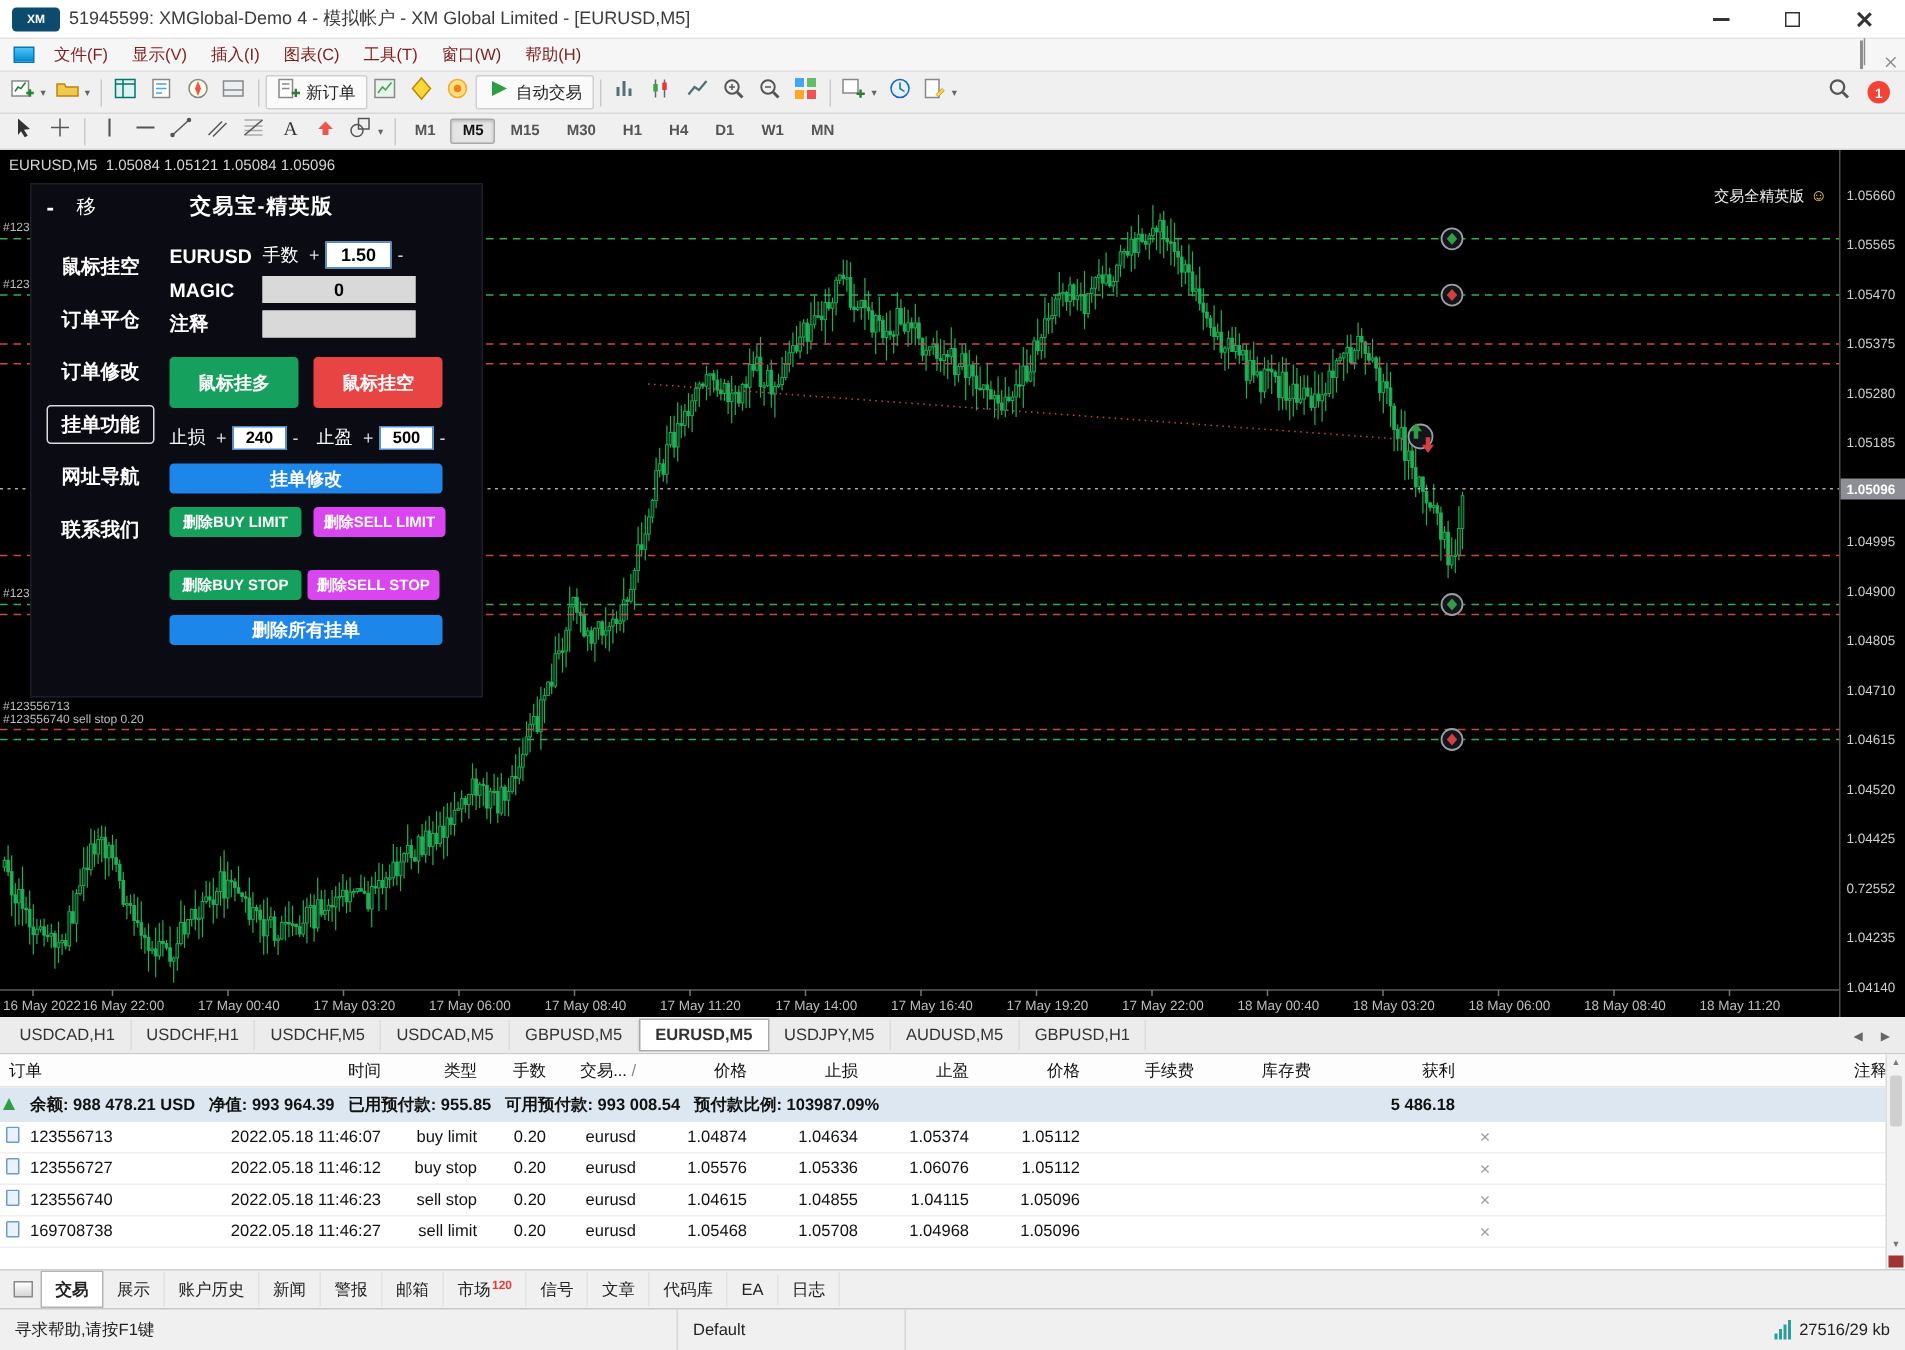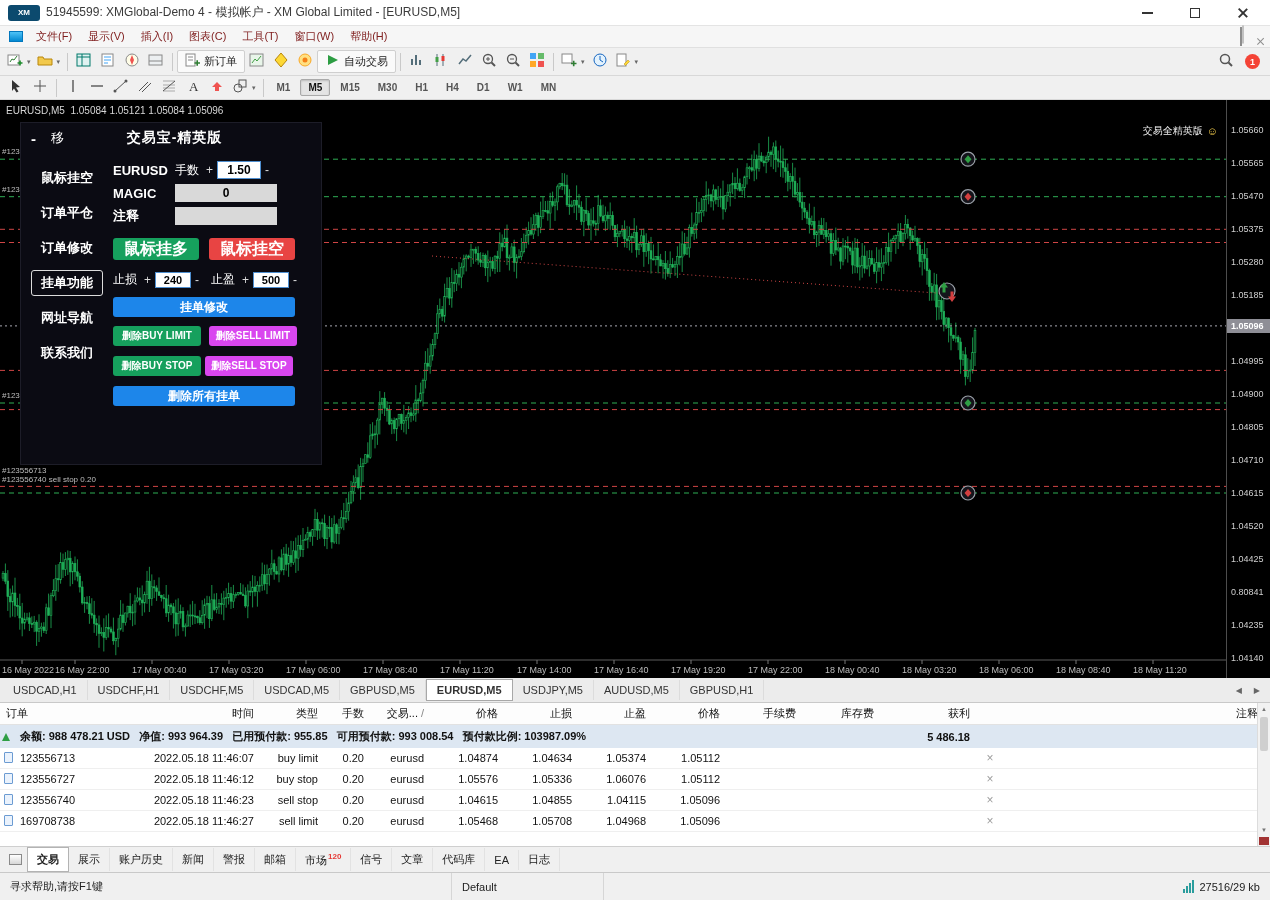--- a/index.html
+++ b/index.html
@@ -65,21 +65,21 @@
 .p-lbl{font-size:12px;margin-right:3px;white-space:nowrap}
 .p-step{font-size:12px;color:#ddd;padding:0 4px}
 .p-input{width:44px;height:18px;border:1px solid #4f8fd0;background:#fff;color:#000;font-size:12px;font-weight:700;text-align:center;font-family:inherit}
 .p-wide{width:102px;background:#d9d9d9;border-color:#d9d9d9}
 .p-small{width:36px;height:16px;font-size:11px}
 .p-btn{border:none;border-radius:3px;color:#fff;font-weight:700;font-family:inherit;white-space:nowrap}
 .btn-green{background:#16a05d}
 .btn-red{background:#e84443}
 .btn-crimson{background:#d946ef}
 .btn-blue{background:#1d86ea}
-.b-mid{width:86px;height:22px;font-size:16px}
+.b-mid{width:86px;height:34px;font-size:12px}
 .b-small{width:88px;height:20px;font-size:10px}
 .b-full{width:182px;height:20px;font-size:12px;display:block}
 
 .chart-tabs{height:25px;display:flex;align-items:center;background:#ececec;border-bottom:1px solid #c9c9c9;padding-left:3px}
 .ctab{font-size:11px;color:#333;padding:4px 10px;border-right:1px solid #dcdcdc;white-space:nowrap}
 .ctab.active{background:#fff;border:1px solid #a8a8a8;font-weight:700}
 .ctab-arrows{margin-left:auto;display:flex;gap:4px;padding-right:6px;color:#666;font-size:8px}
 .ctab-arrows span{padding:2px 4px}
 
 .terminal{position:relative;height:143px;background:#fff;font-size:11px;color:#111;
@@ -1261,21 +1261,21 @@
         <span class="price-label" style="top:124px">1.05375</span>
         <span class="price-label" style="top:157px">1.05280</span>
         <span class="price-label" style="top:190px">1.05185</span>
         <span class="price-label" style="top:256px">1.04995</span>
         <span class="price-label" style="top:289px">1.04900</span>
         <span class="price-label" style="top:322px">1.04805</span>
         <span class="price-label" style="top:355px">1.04710</span>
         <span class="price-label" style="top:388px">1.04615</span>
         <span class="price-label" style="top:421px">1.04520</span>
         <span class="price-label" style="top:454px">1.04425</span>
-        <span class="price-label" style="top:487px">0.80841</span>
+        <span class="price-label" style="top:487px">0.72552</span>
         <span class="price-label" style="top:520px">1.04235</span>
         <span class="price-label" style="top:553px">1.04140</span>
       </div>
     <div class="cur-price" id="cur-price" style="top: 219px;">1.05096</div>
   </div>
 
   <div class="panel">
     <div class="panel-head">
       <span class="p-min">-</span>
       <span class="p-move">移</span>
@@ -1318,21 +1318,21 @@
           <span class="p-lbl" style="margin-left:8px">止盈</span>
           <span class="p-step">+</span>
           <input class="p-input p-small" value="500" style="">
           <span class="p-step">-</span>
         </div>
         <button class="p-btn btn-blue b-full" style="margin-top:9px">挂单修改</button>
         <div class="p-row" style="margin-top:9px;gap:8px">
           <button class="p-btn btn-green b-small">删除BUY LIMIT</button>
           <button class="p-btn btn-crimson b-small">删除SELL LIMIT</button>
         </div>
-        <div class="p-row" style="margin-top:10px;gap:4px">
+        <div class="p-row" style="margin-top:22px;gap:4px">
           <button class="p-btn btn-green b-small">删除BUY STOP</button>
           <button class="p-btn btn-crimson b-small">删除SELL STOP</button>
         </div>
         <button class="p-btn btn-blue b-full" style="margin-top:10px">删除所有挂单</button>
       </div>
     </div>
   </div>
 </div>
 
 <div class="chart-tabs">

